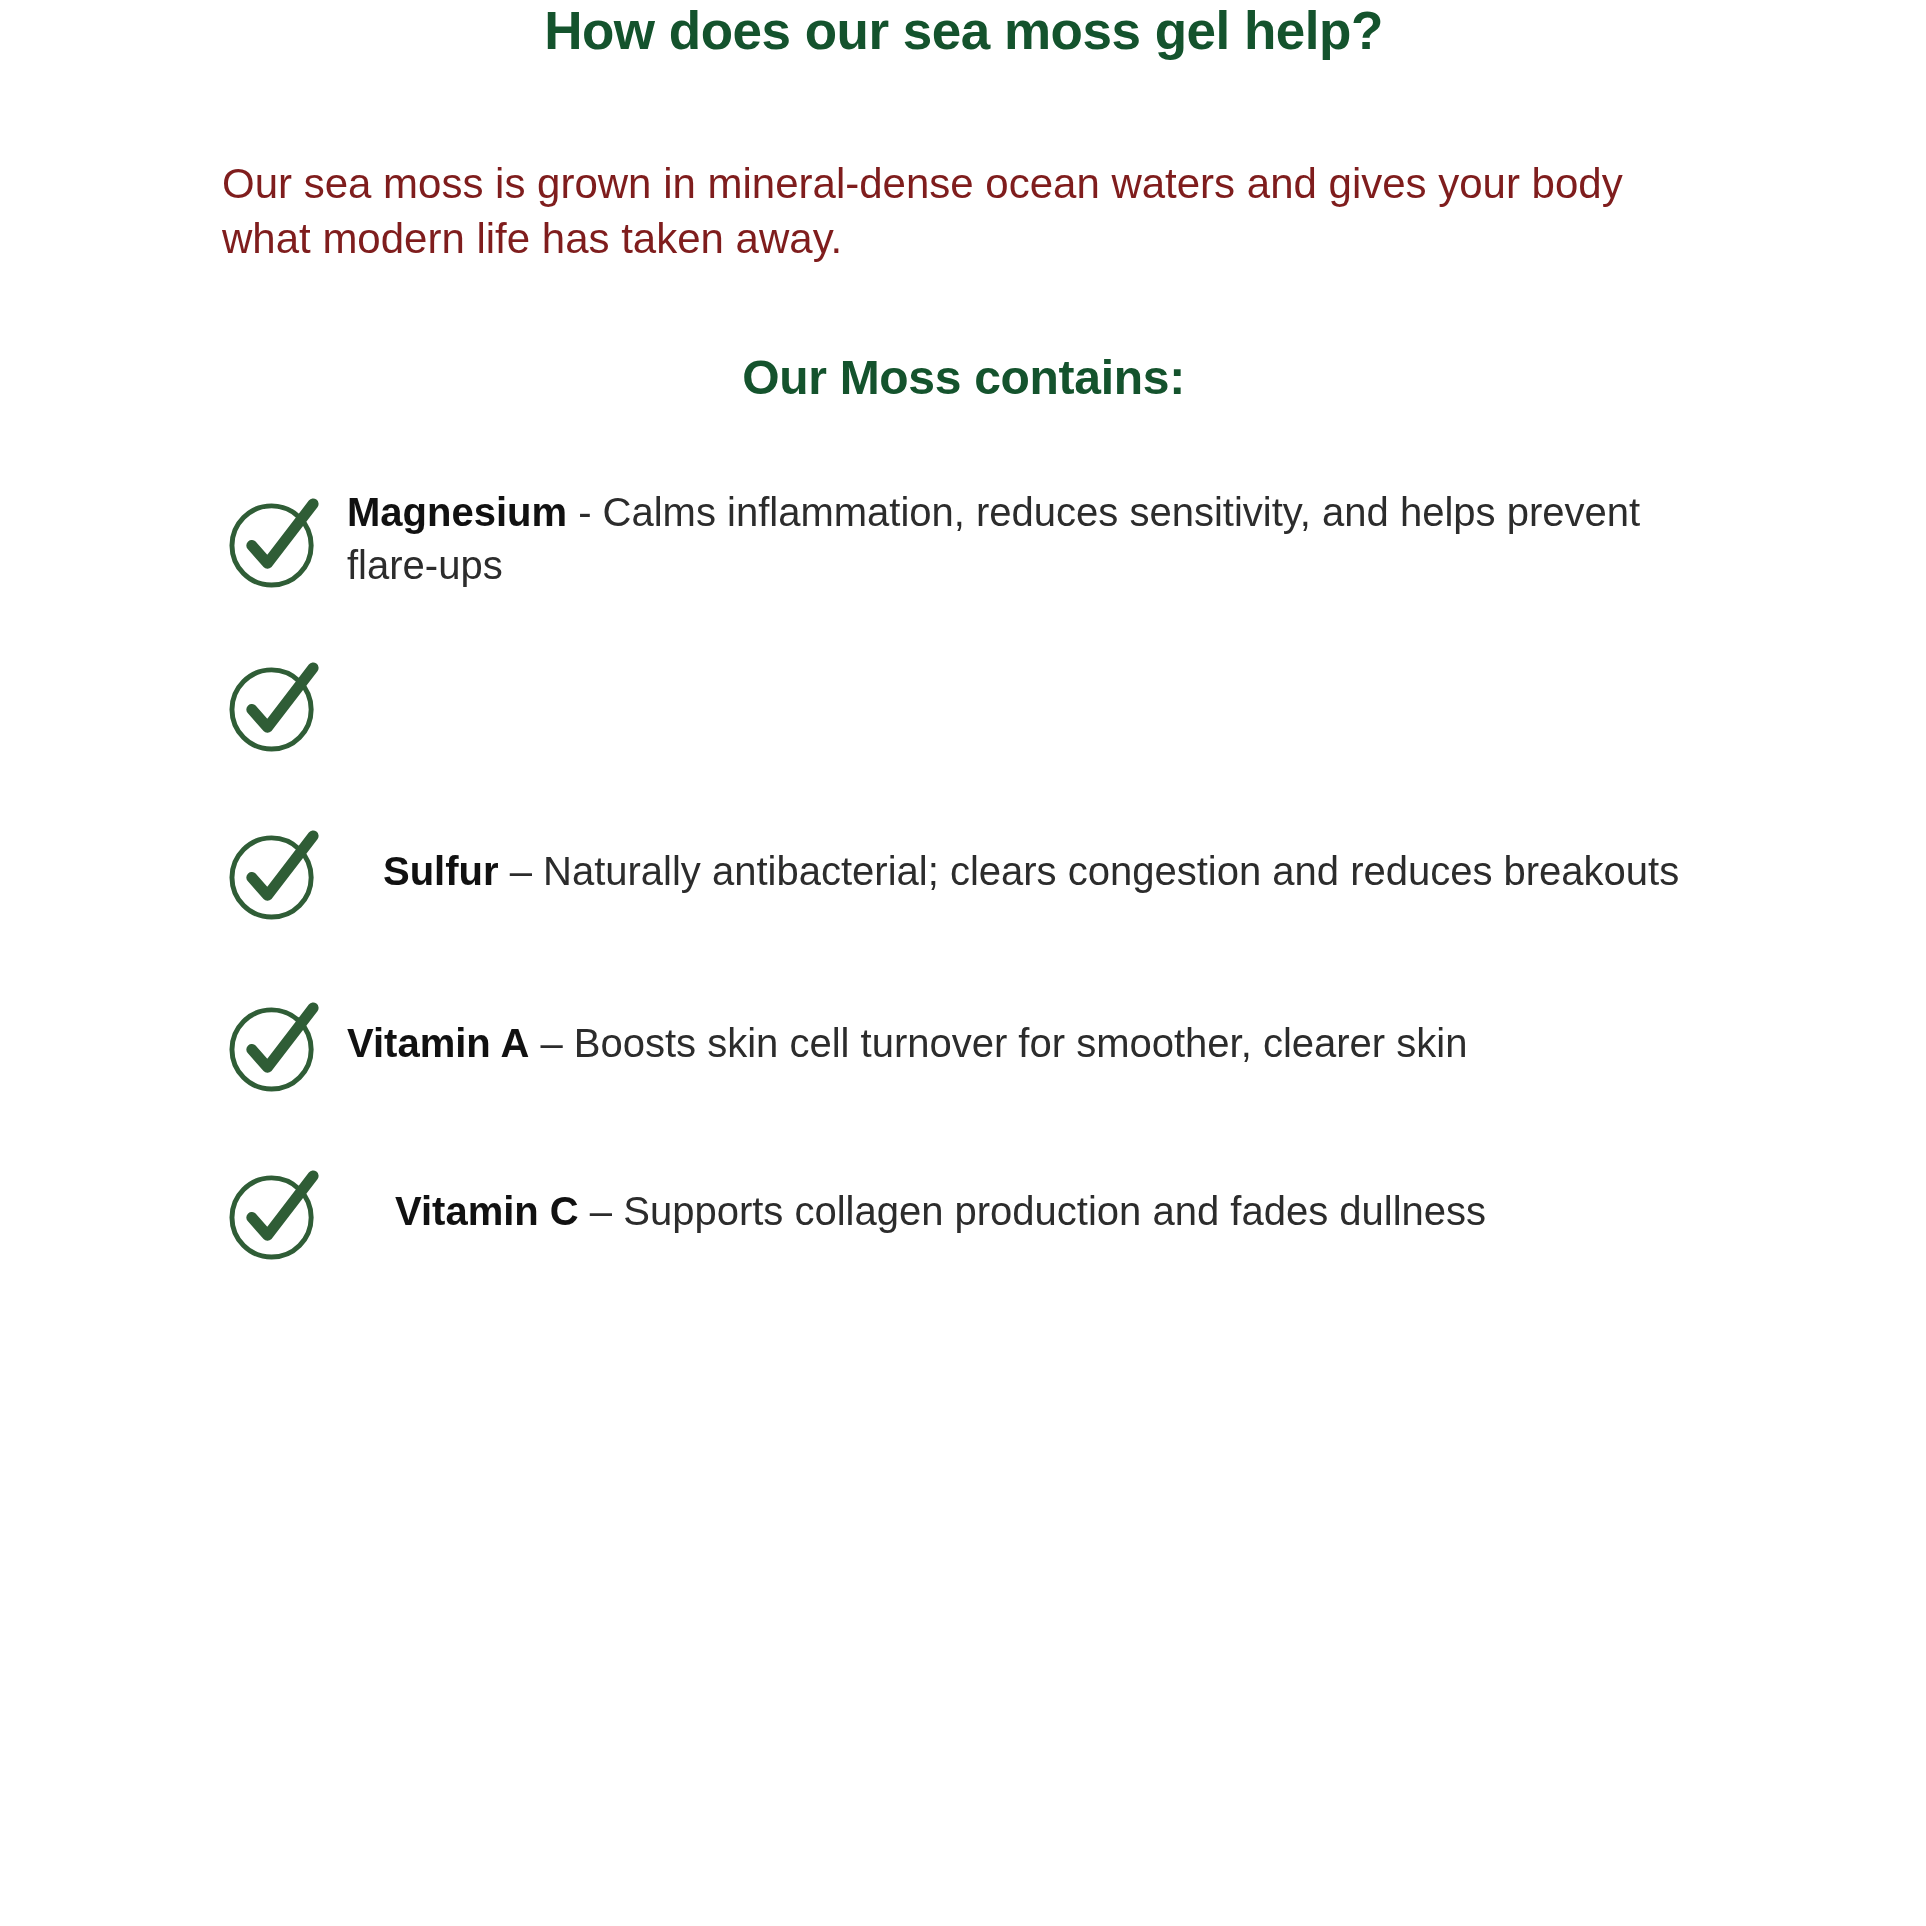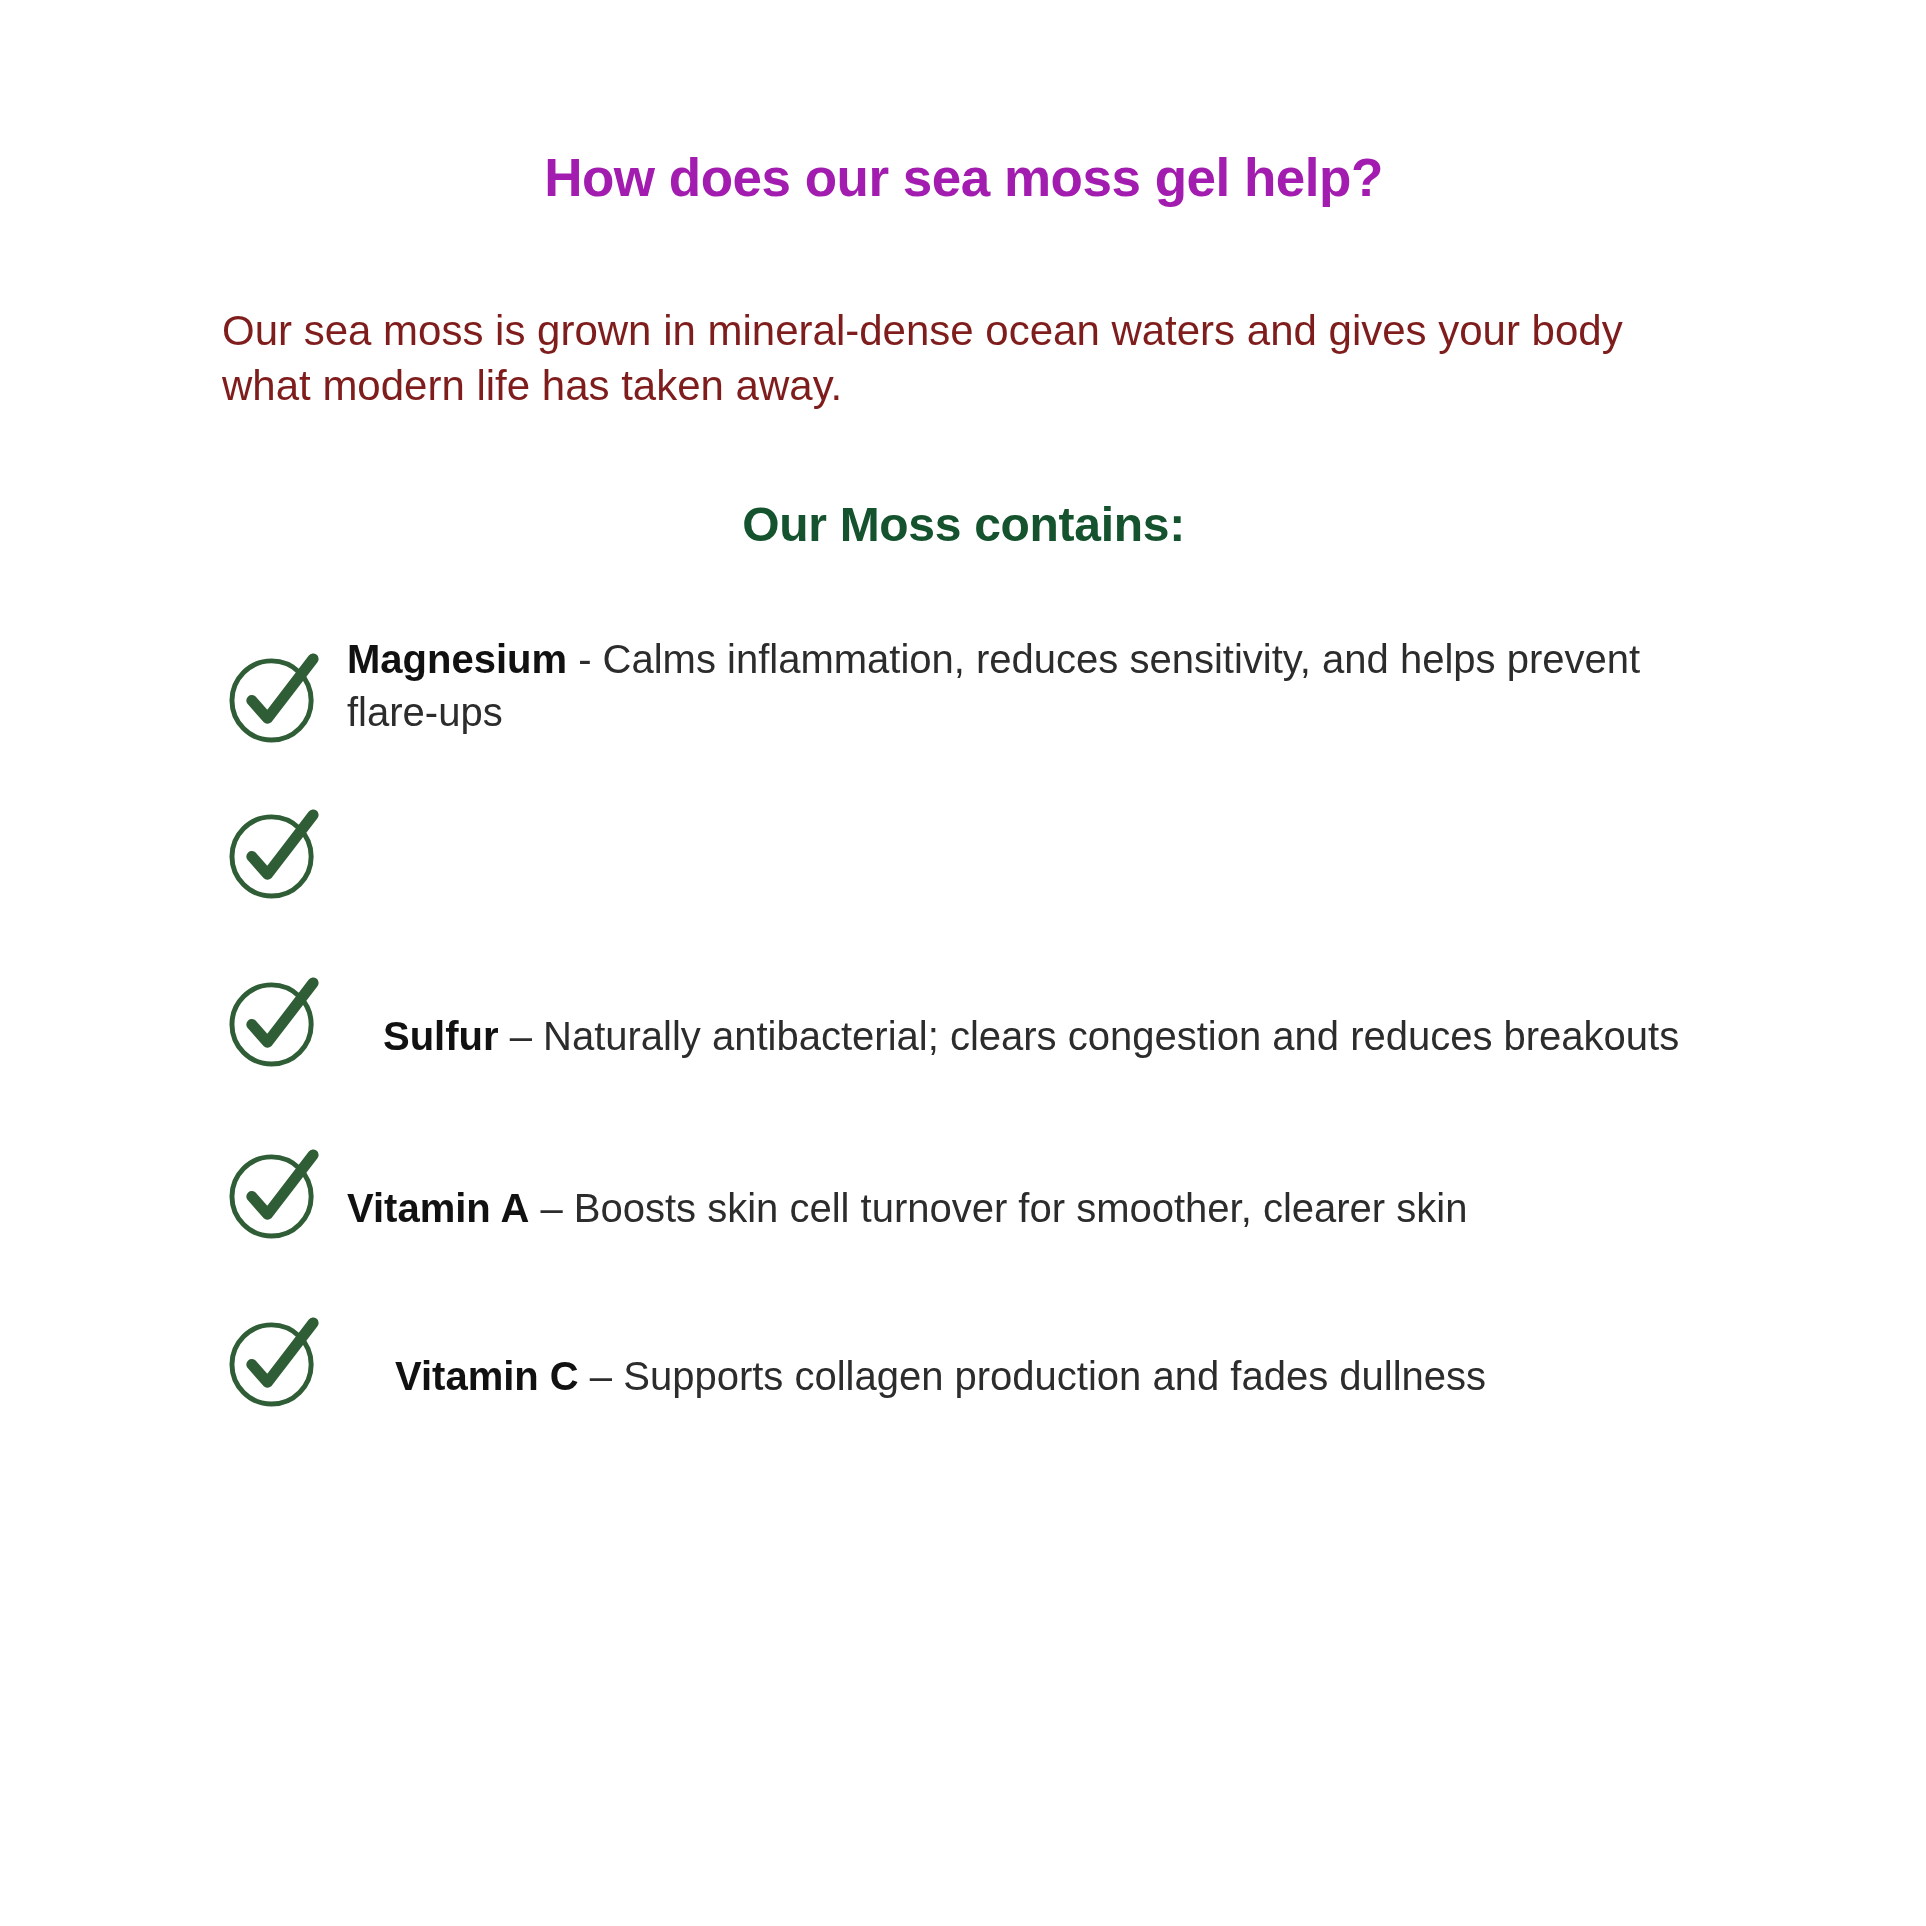--- a/index.html
+++ b/index.html
@@ -18,24 +18,23 @@
     position: relative;
     width: 1927px;
     height: 1927px;
     box-sizing: border-box;
     padding: 0 222px;
   }
   .headline {
     text-align: center;
     font-size: 53px;
     font-weight: bold;
-    color: #a21caf;
+    color: #14532d;
     letter-spacing: -0.5px;
     margin: 0;
-    padding-top: 147px;
   }
   .intro {
     margin: 0;
     padding-top: 95px;
     font-size: 42px;
     line-height: 1.32;
     color: #7f1d1d;
     max-width: 1495px;
   }
   .subhead {
@@ -48,21 +47,21 @@
     letter-spacing: -0.3px;
   }
   .list {
     margin: 0;
     padding: 0;
     list-style: none;
     padding-top: 73px;
   }
   .item {
     display: flex;
-    align-items: flex-end;
+    align-items: center;
     margin-bottom: 57px;
   }
   .item .check {
     flex: 0 0 auto;
     width: 111px;
     height: 99px;
     margin-right: 14px;
     position: relative;
     top: 8px;
   }

